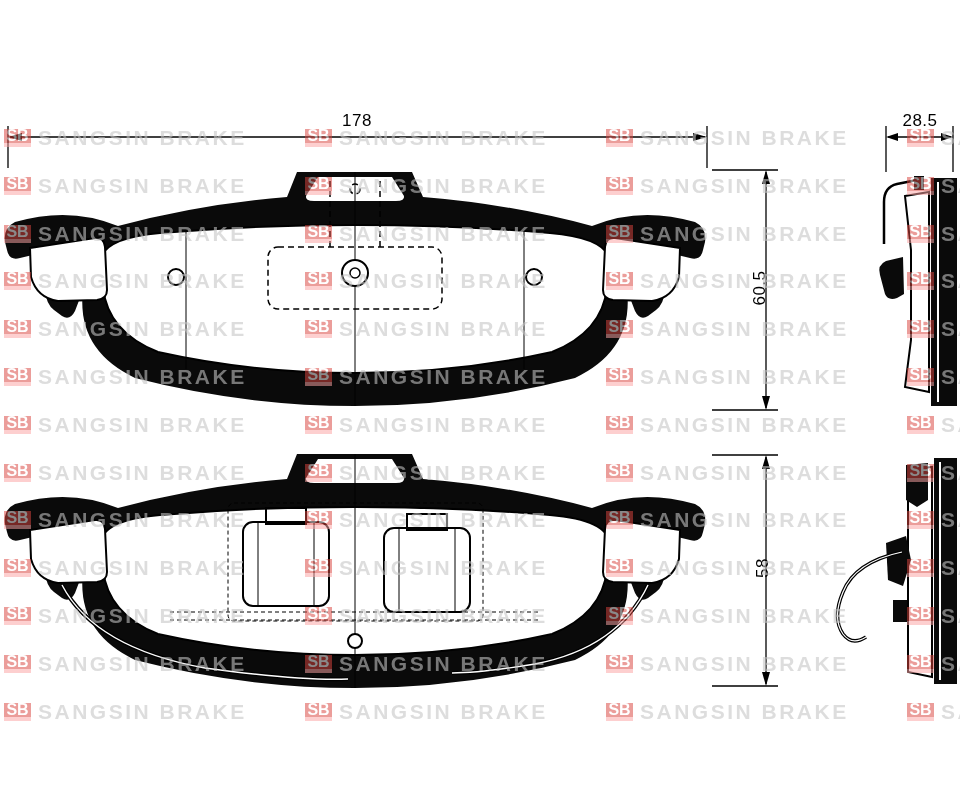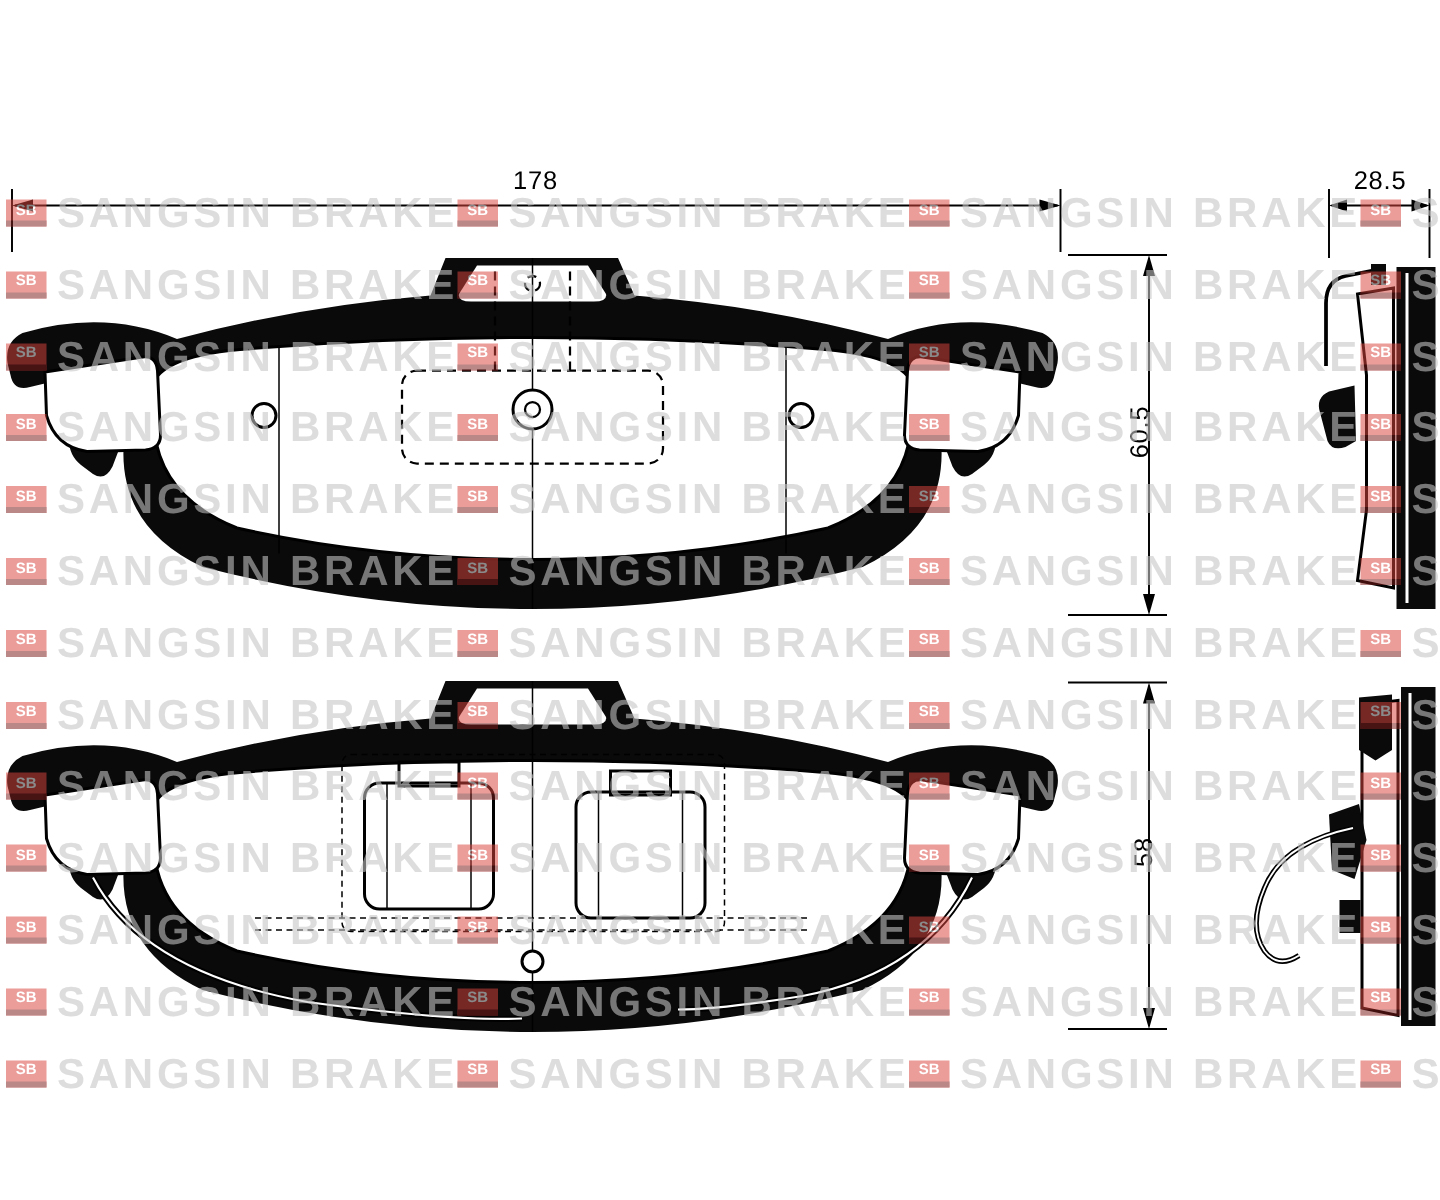--- a/index.html
+++ b/index.html
@@ -13,26 +13,26 @@
     text-align:center;font-weight:400;letter-spacing:0.5px;
   }
   .dim-label.vert{transform:rotate(-90deg);}
   .watermark{
     position:absolute;left:0;top:0;right:0;bottom:0;z-index:5;
     pointer-events:none;
   }
   .wm-item{position:absolute;display:flex;align-items:center;gap:7px;opacity:.58;}
   .wm-logo{
     box-sizing:border-box;width:27px;height:18px;flex:0 0 27px;
-    background:#d9453f;border-bottom:4px solid #7f1d1d;color:#fff;
-    font-size:10px;font-weight:bold;display:flex;align-items:center;
+    background:#d9453f;border-bottom:4px solid #fca5a5;color:#fff;
+    font-size:16px;font-weight:bold;display:flex;align-items:center;
     justify-content:center;opacity:.9;
   }
   .wm-text{
-    font-weight:bold;font-size:28px;letter-spacing:2.5px;
+    font-weight:bold;font-size:21px;letter-spacing:2.5px;
     color:#c6c6c6;white-space:nowrap;
   }
 </style>
 </head>
 <body>
 
 <div class="stage">
 
   <svg class="drawing" width="960" height="800" viewBox="0 0 960 800">
     <defs>

